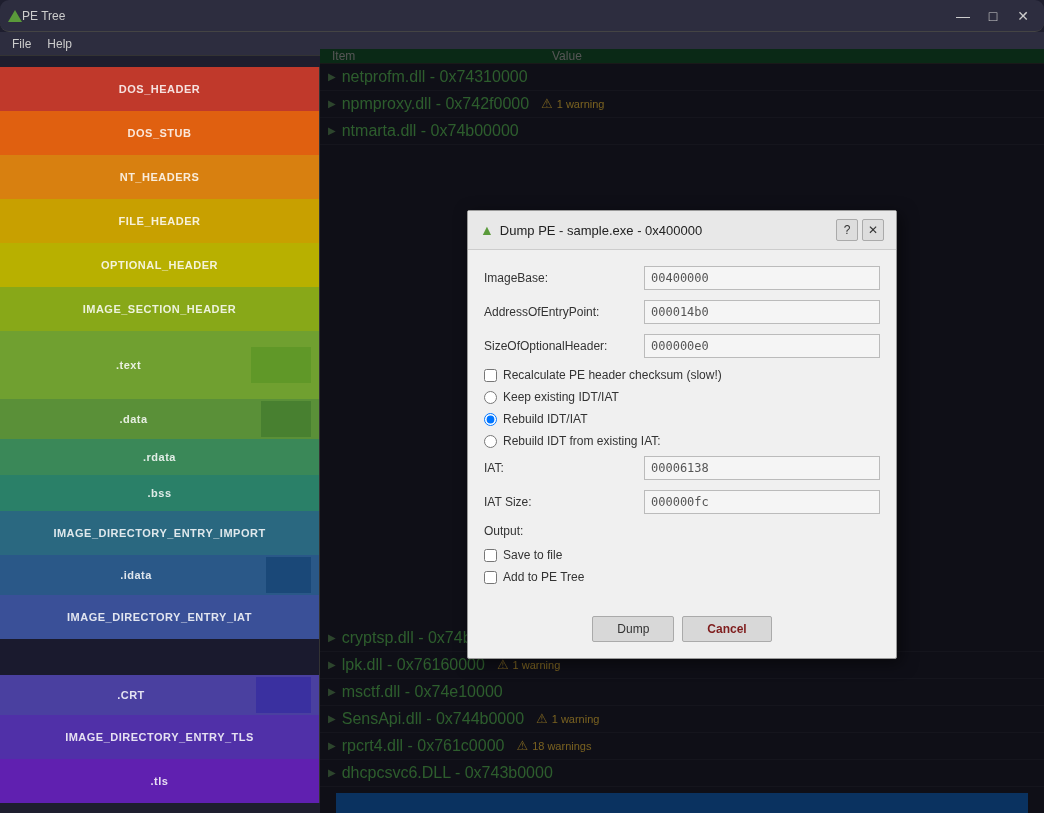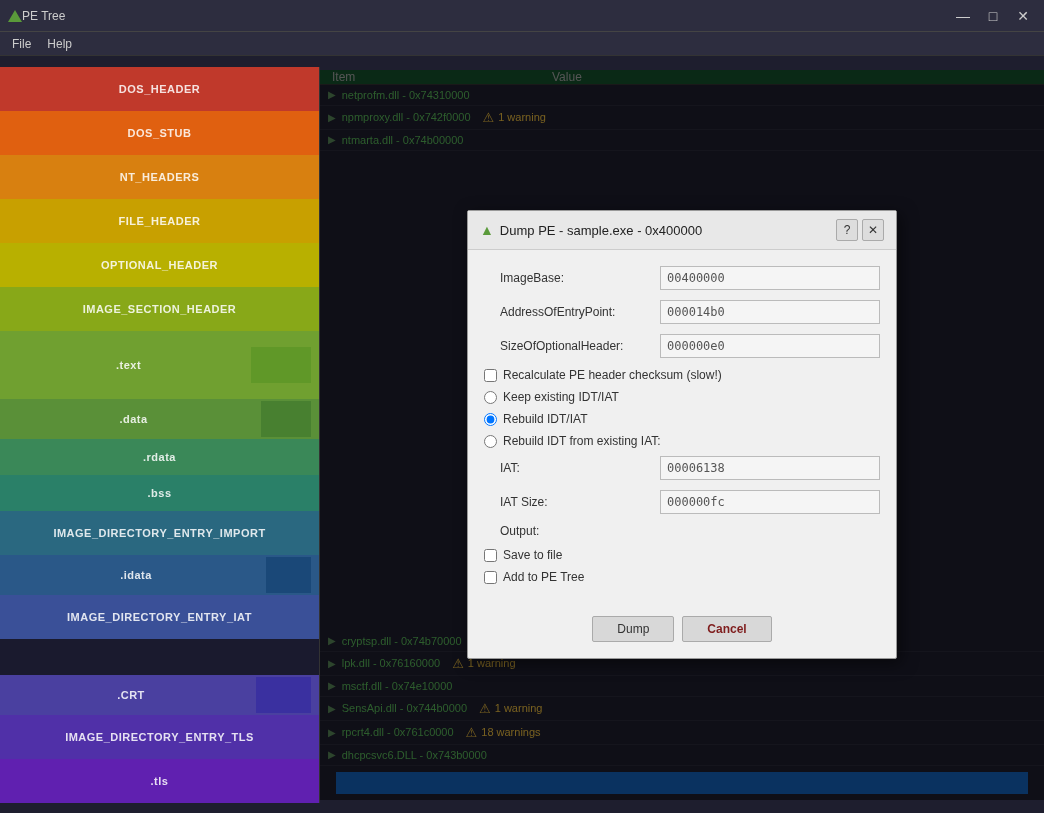--- a/index.html
+++ b/index.html
@@ -6,20 +6,21 @@
     body { font-family: 'Segoe UI', Tahoma, Geneva, Verdana, sans-serif; font-size: 12px; background: #1e1e2e; color: #ccc; width: 1044px; height: 813px; overflow: hidden; }
 
     
     .title-bar {
       background: #2d2d3f;
       height: 32px;
       display: flex;
       align-items: center;
       padding: 0 8px;
       border-bottom: 1px solid #444;
+      border-radius: 9px;
     }
     .title-bar-title { color: #ccc; font-size: 12px; flex: 1; }
     .title-bar-controls { display: flex; gap: 4px; }
     .title-bar-btn {
       width: 26px; height: 26px; background: transparent; border: none;
       color: #ccc; font-size: 14px; cursor: pointer; display: flex; align-items: center; justify-content: center;
     }
 
     
     .menu-bar {
@@ -90,21 +91,21 @@
       align-items: center;
       padding: 4px 8px;
       border-bottom: 1px solid #2a2a3a;
       cursor: pointer;
     }
     .tree-arrow {
       color: #5a8a5a;
       margin-right: 6px;
       font-size: 10px;
     }
-    .tree-label { color: #5aba5a; font-size: 11px; }
+    .tree-label { color: #5aba5a; font-size: 16px; }
     .warning-badge {
       display: flex;
       align-items: center;
       gap: 4px;
       margin-left: 12px;
       color: #f0c040;
       font-size: 11px;
     }
     .warn-icon { font-size: 13px; }
 
@@ -161,21 +162,20 @@
       display: flex; align-items: center; justify-content: center;
       color: #333;
     }
 
     .modal-body { padding: 16px; }
 
     .form-row {
       display: flex;
       align-items: center;
       margin-bottom: 10px;
-      margin-left: 16px;
     }
     .form-label {
       width: 160px;
       font-size: 12px;
       color: #333;
     }
     .form-input {
       flex: 1;
       height: 24px;
       background: #f5f5f5;

